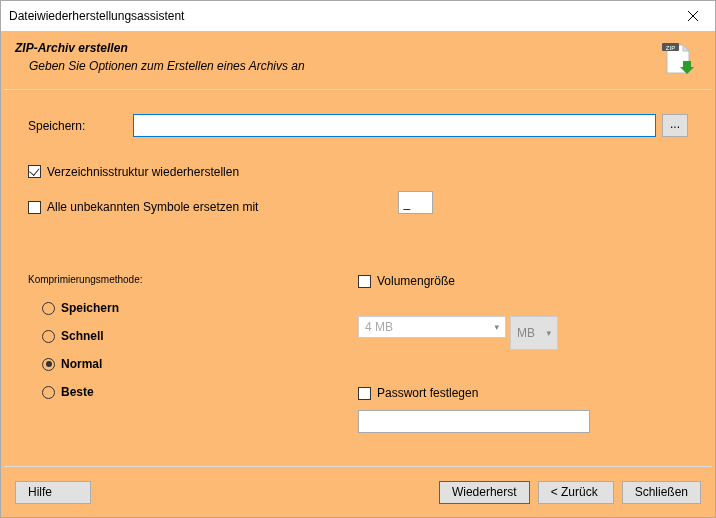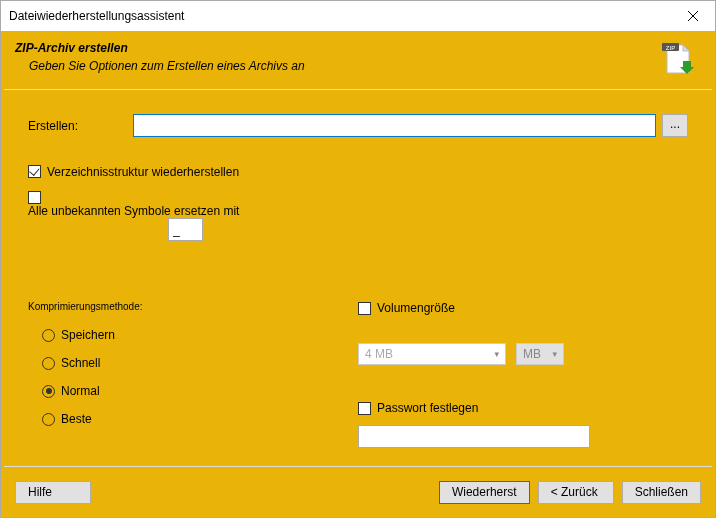--- a/index.html
+++ b/index.html
@@ -1,47 +1,47 @@
 <!DOCTYPE html>
 <html><head>
 <meta charset="utf-8">
 <style>
 * { box-sizing: border-box; margin: 0; padding: 0; }
 body { font-family: 'Segoe UI', Tahoma, sans-serif; font-size: 12px; background: #fff; color: #000; }
-.window { width: 716px; height: 518px; border: 1px solid #aaa; display: flex; flex-direction: column; background: #eab308; }
+.window { width: 716px; height: 518px; border: 1px solid #aaa; display: flex; flex-direction: column; background: #fdba74; }
 .titlebar { height: 30px; display: flex; align-items: center; padding: 0 0 0 8px; background: #fff; }
 .titlebar-text { flex: 1; font-size: 12px; }
 .close-btn { width: 45px; height: 30px; display: flex; align-items: center; justify-content: center; cursor: pointer; }
 .close-btn svg { width: 10px; height: 10px; }
 .header { padding: 10px 14px 14px 14px; display: flex; align-items: flex-start; }
 .header-left { flex: 1; font-style: italic; }
 .header-title { font-weight: bold; font-size: 12px; margin-bottom: 4px; }
 .header-sub { font-size: 12px; padding-left: 14px; }
 .header-icon { width: 34px; height: 34px; margin-right: 6px; position: relative; }
 .content { flex: 1; padding: 24px 24px 10px 24px; border-top: 1px solid #ddd; border-bottom: 1px solid #ddd; margin: 0 3px; }
 .row { display: flex; align-items: center; margin-bottom: 10px; }
 .label { width: 105px; font-size: 12px; }
 .filename-input { flex: 1; height: 23px; border: 1px solid #0078d7; padding: 0 4px; font-size: 12px; outline: none; }
 .browse-btn { width: 26px; height: 23px; margin-left: 6px; border: 1px solid #adadad; background: #e1e1e1; cursor: pointer; font-size: 12px; text-align: center; line-height: 19px; }
 .check-row { display: flex; margin-bottom: 12px; margin-top: 28px; }
-.check-row2 { display: flex; align-items: flex-start; margin-bottom: 12px; flex-direction: column; }
+.check-row2 { display: flex; align-items: flex-end; margin-bottom: 12px; }
 .checkbox { width: 13px; height: 13px; border: 1px solid #333; margin-right: 6px; display: inline-flex; align-items: center; justify-content: center; cursor: pointer; background: #fff; }
 .checkbox.checked::after { content: ''; width: 8px; height: 5px; border-left: 1.5px solid #333; border-bottom: 1.5px solid #333; transform: rotate(-50deg) translate(1px,-1px); }
 .symbol-input { width: 35px; height: 23px; border: 1px solid #aaa; padding: 0 4px; font-size: 12px; margin-left: 140px; text-align: left; }
 .columns { display: flex; margin-top: 60px; }
 .col-left { flex: 1; }
 .col-right { flex: 1; }
 .group-label { font-size: 10px; margin-bottom: 16px; }
-.radio-row { display: flex; align-items: center; margin-bottom: 14px; padding-left: 14px; cursor: pointer; }
+.radio-row { display: flex; align-items: center; margin-bottom: 14px; padding-left: 14px; cursor: pointer; font-weight: bold; }
 .radio { width: 13px; height: 13px; border: 1.2px solid #333; border-radius: 50%; margin-right: 6px; display: inline-flex; align-items: center; justify-content: center; }
 .radio.selected::after { content: ''; width: 6px; height: 6px; background: #333; border-radius: 50%; }
 .vol-row { display: flex; align-items: center; margin-bottom: 28px; }
 .vol-inputs { display: flex; margin-bottom: 16px; }
 .vol-select { width: 148px; height: 22px; border: 1px solid #ccc; background: #fff; color: #aaa; padding: 0 6px; font-size: 12px; display: flex; align-items: center; justify-content: space-between; }
-.unit-select { width: 48px; height: 22px; border: 1px solid #ccc; background: #e1e1e1; color: #888; margin-left: 10px; padding: 0 6px; font-size: 12px; display: flex; align-items: center; justify-content: space-between; }
+.unit-select { width: 48px; height: 34px; border: 1px solid #ccc; background: #e1e1e1; color: #888; margin-left: 4px; padding: 0 6px; font-size: 12px; display: flex; align-items: center; justify-content: space-between; }
 .chev { font-size: 9px; color: #888; }
 .pass-row { display: flex; align-items: center; margin-bottom: 10px; margin-top: 36px; }
 .pass-input { width: 232px; height: 23px; border: 1px solid #aaa; padding: 0 4px; font-size: 12px; }
 .footer { height: 50px; display: flex; align-items: center; padding: 0 14px; }
 .btn { height: 23px; padding: 0 12px; min-width: 76px; border: 1px solid #adadad; background: #e1e1e1; font-size: 12px; cursor: pointer; text-align: left; line-height: 21px; }
 .btn-help { min-width: 76px; }
 .spacer { flex: 1; }
 .btn + .btn { margin-left: 8px; }
 .btn-primary { border: 1px solid #0078d7; }
 </style>
@@ -70,21 +70,21 @@
         <path d="M22 4 L22 10 L28 10 Z" fill="#ddd" stroke="#bbb" stroke-width="1"></path>
         <rect x="1" y="2" width="17" height="8" rx="1" fill="#555"></rect>
         <text x="9.5" y="8.5" font-size="6" fill="#fff" text-anchor="middle" font-family="sans-serif">ZIP</text>
         <path d="M22 20 L30 20 L30 26 L33 26 L26 33 L19 26 L22 26 Z" fill="#2a9d2a"></path>
       </svg>
     </div>
   </div>
 
   <div class="content">
     <div class="row">
-      <span class="label">Erstellen:</span>
+      <span class="label">Speichern:</span>
       <input class="filename-input" type="text" value="" style="">
       <div class="browse-btn">...</div>
     </div>
 
     <div class="check-row">
       <span class="checkbox checked"></span>
       <span>Verzeichnisstruktur wiederherstellen</span>
     </div>
 
     <div class="check-row2">

